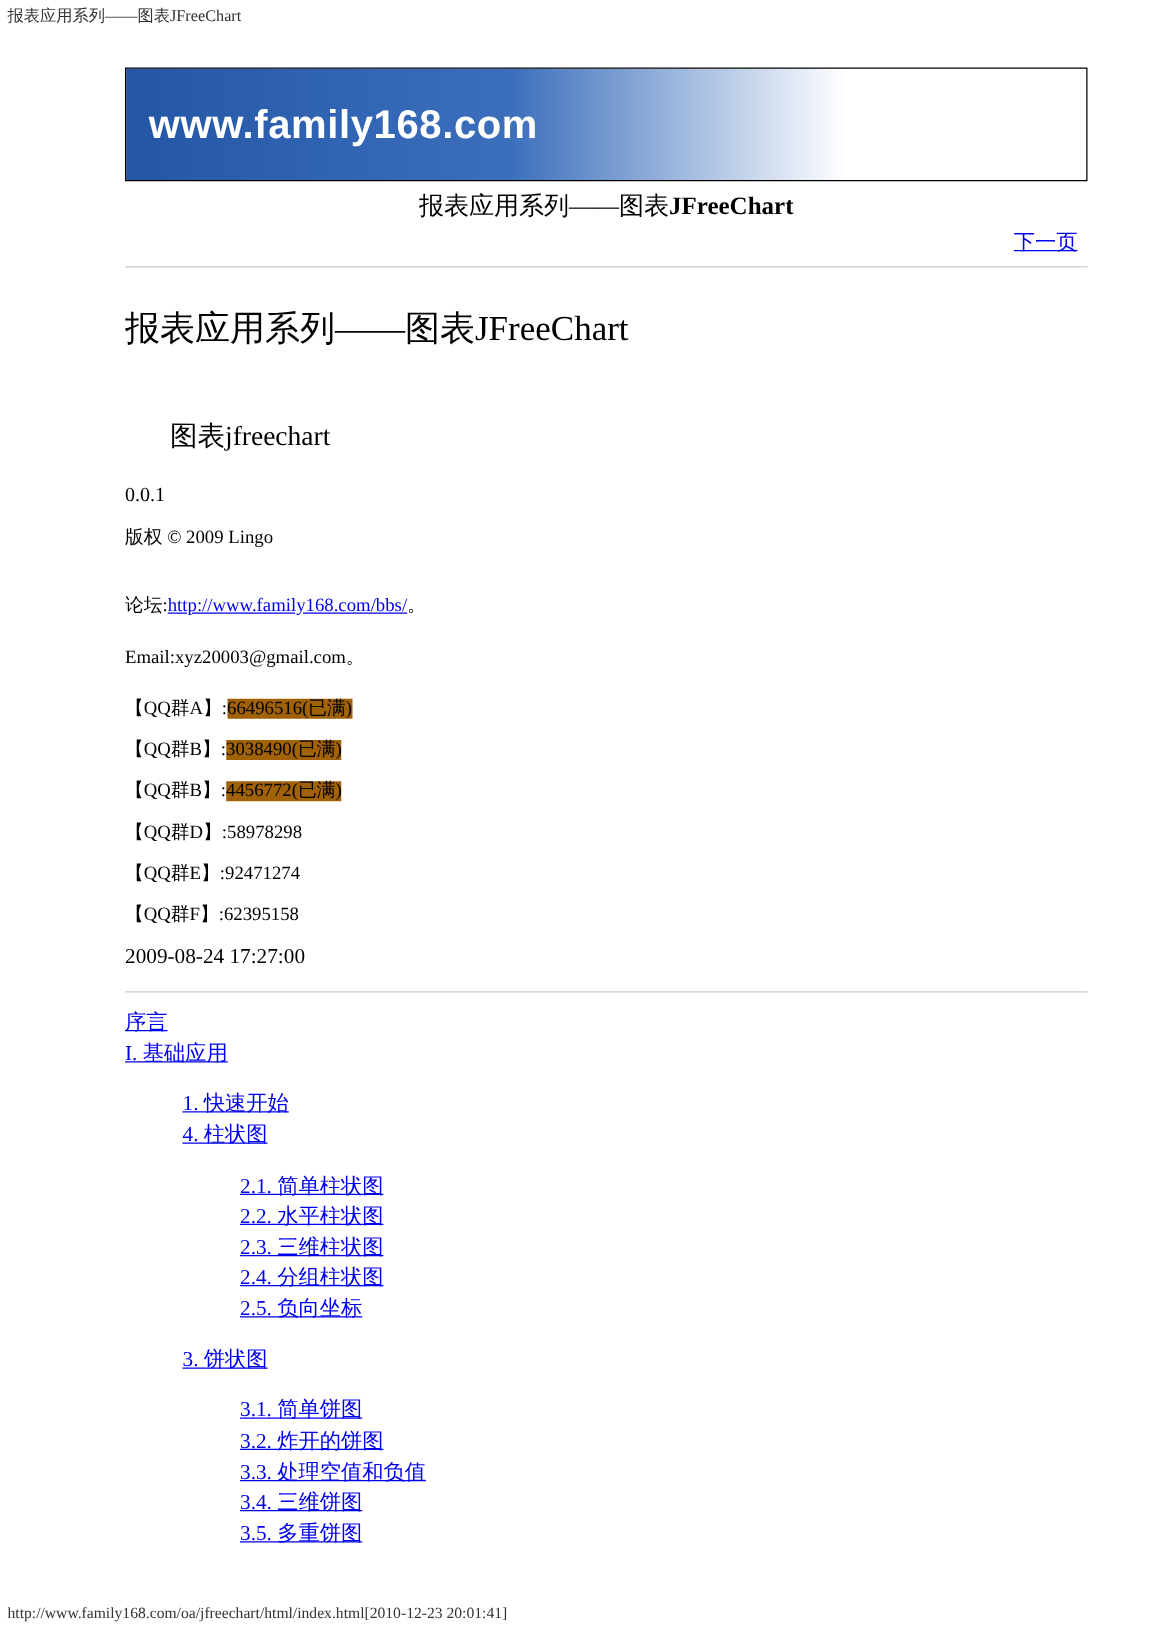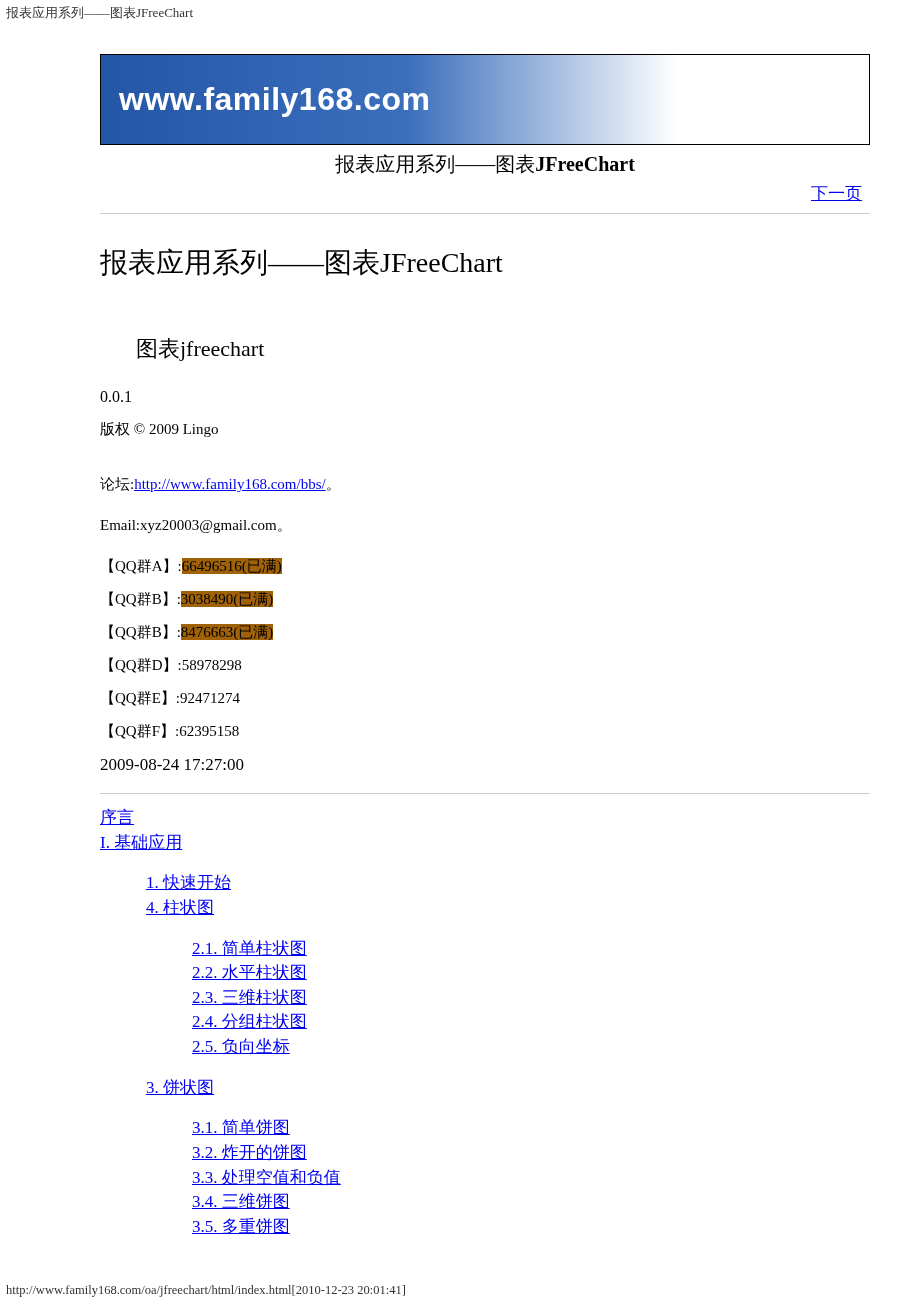--- a/index.html
+++ b/index.html
@@ -149,21 +149,21 @@
 
     <div class="line gap-top">
       <span>论坛:</span><a href="#" class="link">http://www.family168.com/bbs/</a><span>。</span>
     </div>
 
     <div class="line gap-top-sm">Email:xyz20003@gmail.com。</div>
 
     <div id="qq-groups">
         <div class="line gap-top-sm"><span>【QQ群A】:</span><span class="hl">66496516(已满)</span></div>
         <div class="line"><span>【QQ群B】:</span><span class="hl">3038490(已满)</span></div>
-        <div class="line"><span>【QQ群B】:</span><span class="hl">8476663(已满)</span></div>
+        <div class="line"><span>【QQ群B】:</span><span class="hl">4456772(已满)</span></div>
         <div class="line"><span>【QQ群D】:</span><span>58978298</span></div>
         <div class="line"><span>【QQ群E】:</span><span>92471274</span></div>
         <div class="line"><span>【QQ群F】:</span><span>62395158</span></div>
       </div>
 
     <div class="timestamp">2009-08-24 17:27:00</div>
 
     <hr class="section-hr">
 
     <div class="toc">

